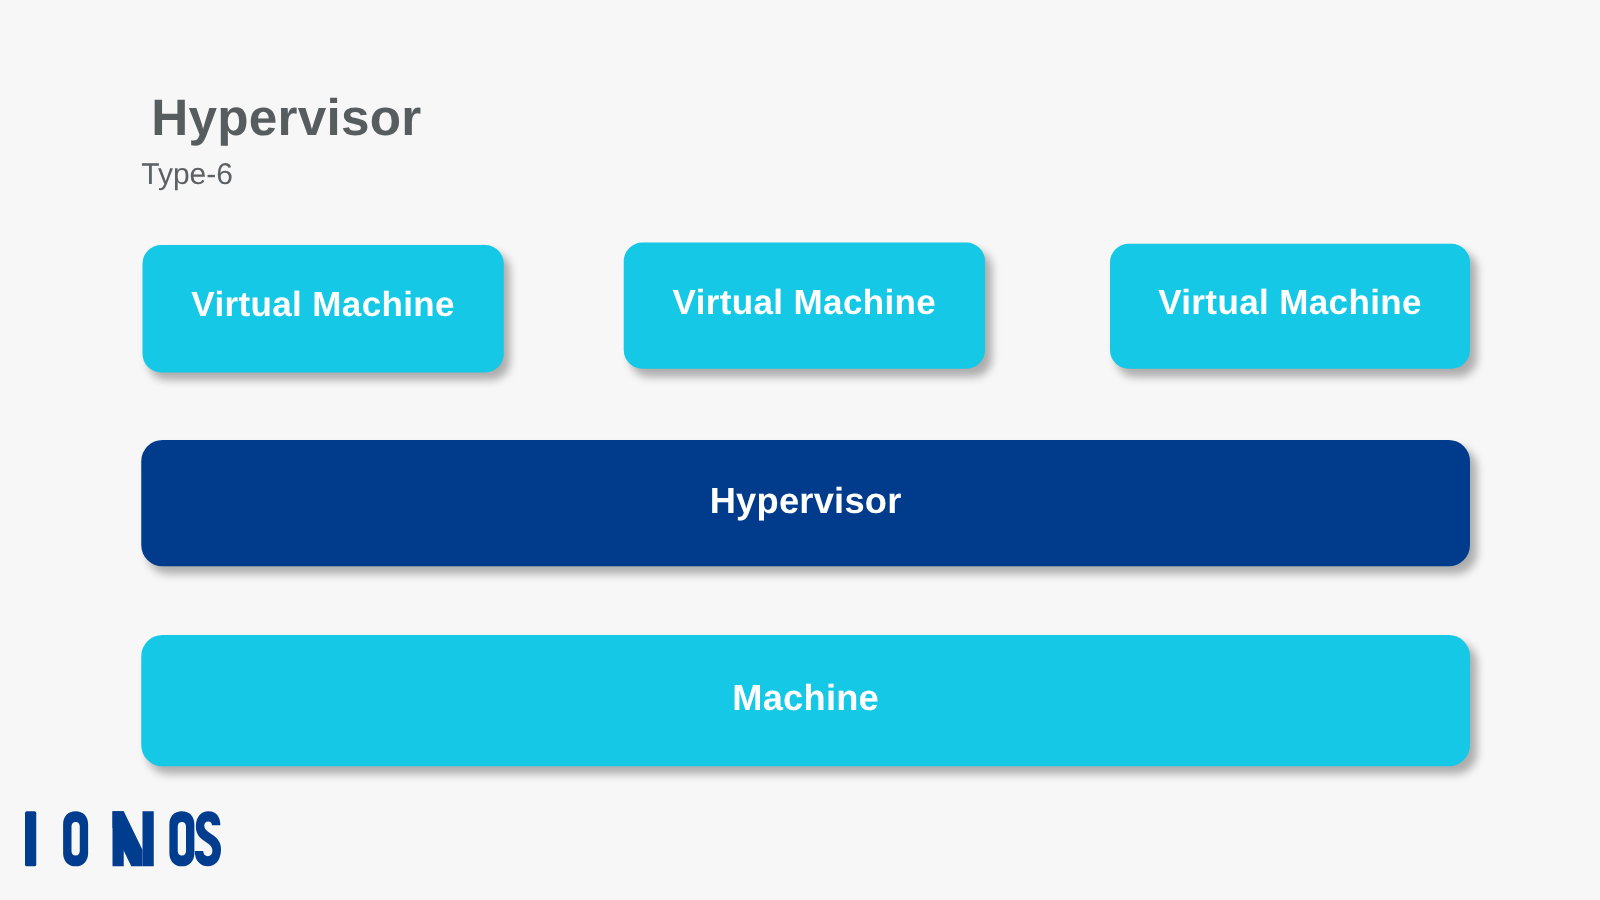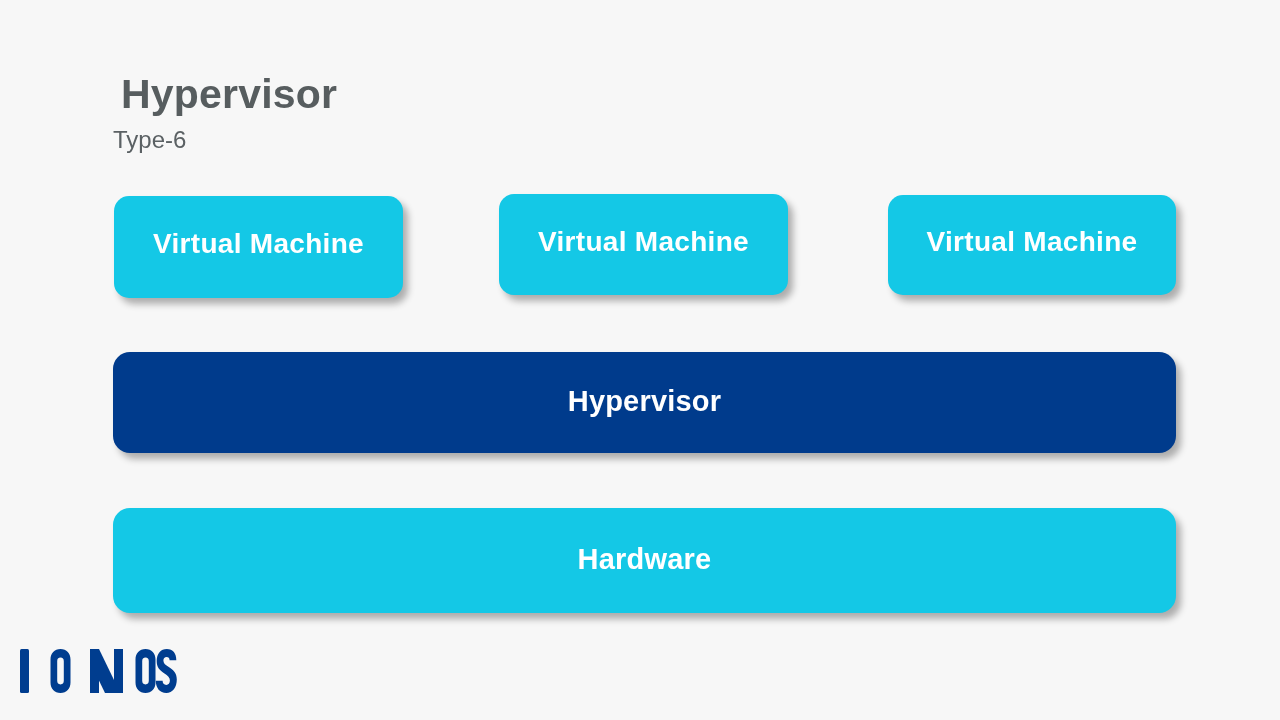--- a/index.html
+++ b/index.html
@@ -122,21 +122,21 @@
 
   <div class="box box-cyan vm-box" id="vm-2">
     <span class="vm-label">Virtual Machine</span>
   </div>
 
   <div class="box box-blue bar" id="bar-hypervisor">
     <span class="bar-label">Hypervisor</span>
   </div>
 
   <div class="box box-cyan bar" id="bar-hardware">
-    <span class="bar-label">Hardware</span>
+    <span class="bar-label">Machine</span>
   </div>
 
   <div class="logo">
     <svg width="160" height="46" viewBox="0 0 160 46">
       <g fill="#003d8f">
 
         <rect x="2" y="1" width="9" height="44" rx="1.5"></rect>
 
         <path d="M42.5 1 C48.6 1 52.5 5.2 52.5 11.5 L52.5 34.5 C52.5 40.8 48.6 45 42.5 45 C36.4 45 32.5 40.8 32.5 34.5 L32.5 11.5 C32.5 5.2 36.4 1 42.5 1 Z M42.5 9.6 C40.3 9.6 39.2 11 39.2 13.2 L39.2 32.8 C39.2 35 40.3 36.4 42.5 36.4 C44.7 36.4 45.8 35 45.8 32.8 L45.8 13.2 C45.8 11 44.7 9.6 42.5 9.6 Z"></path>
 

